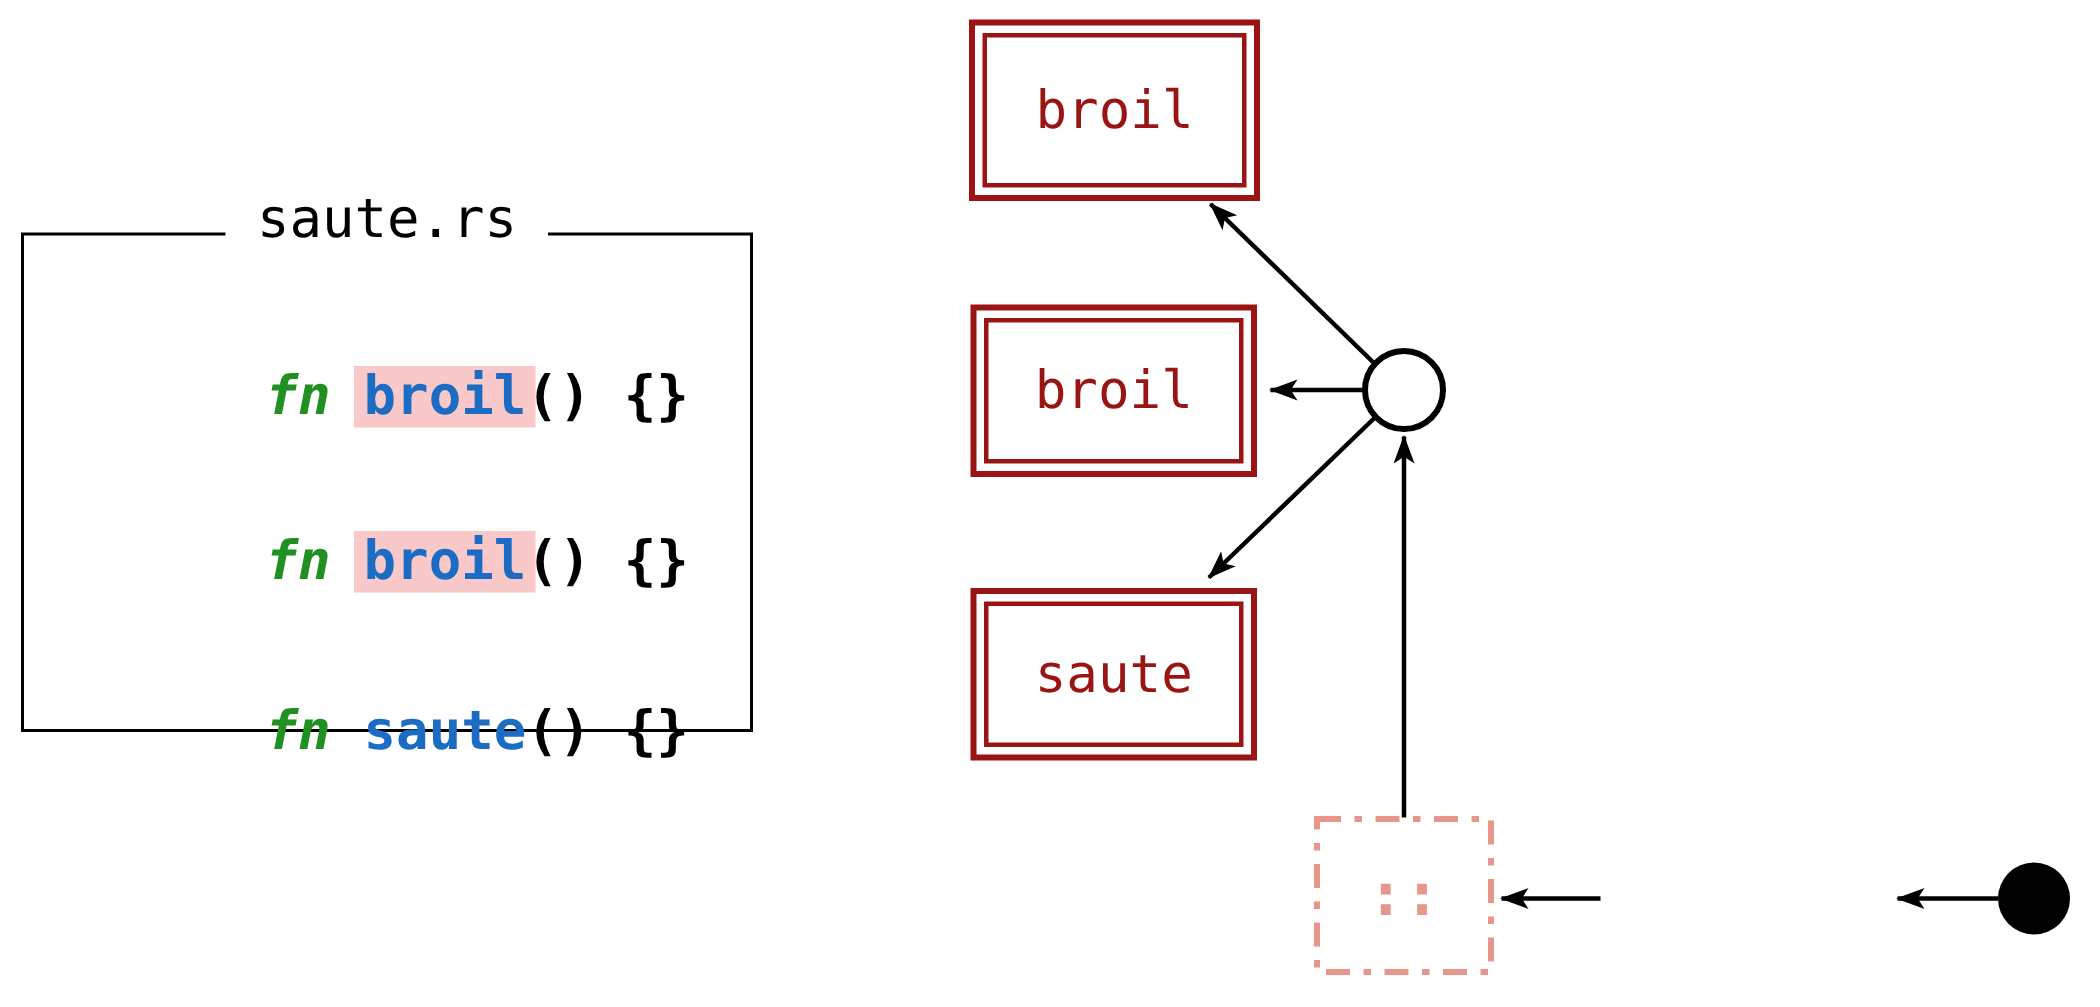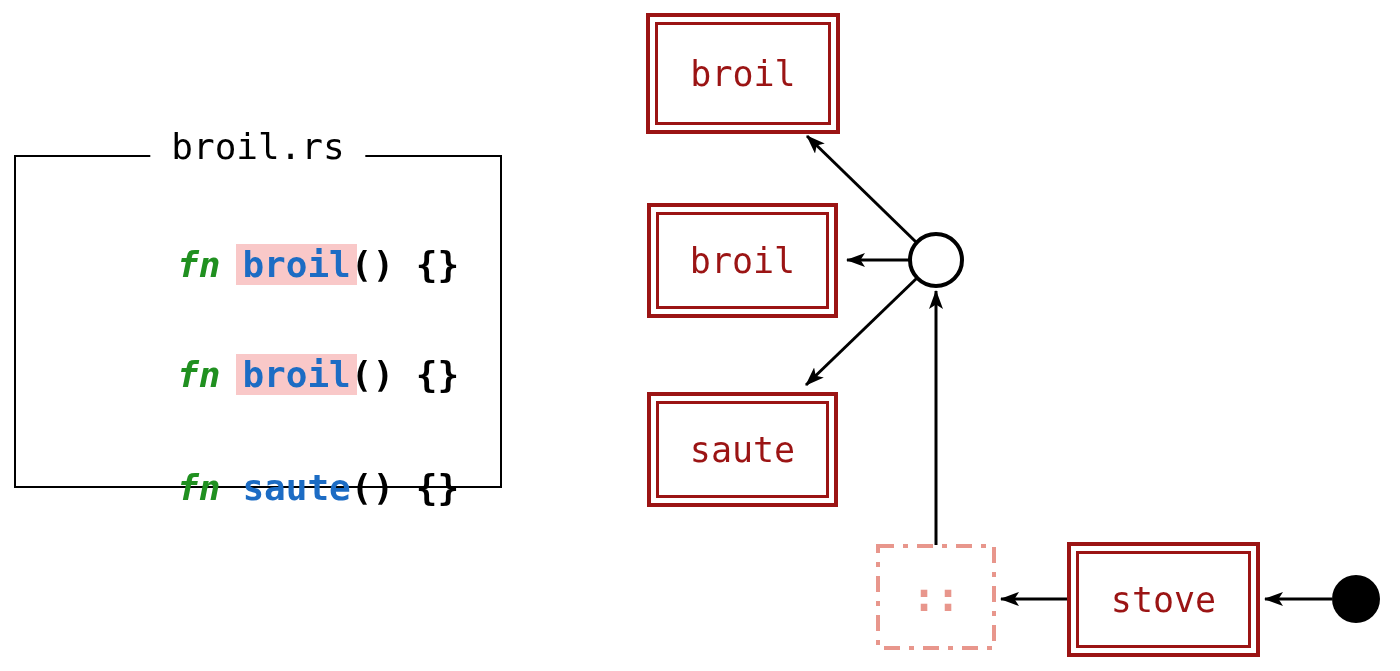--- a/index.html
+++ b/index.html
@@ -113,21 +113,21 @@
     <line x1="936" y1="545" x2="936" y2="291" stroke="#000" stroke-width="3" marker-end="url(#arrow)"></line>
     <line x1="1067" y1="599" x2="1001" y2="599" stroke="#000" stroke-width="3" marker-end="url(#arrow)"></line>
     <line x1="1332" y1="599" x2="1265" y2="599" stroke="#000" stroke-width="3" marker-end="url(#arrow)"></line>
 
     <circle cx="936" cy="260" r="26" fill="#ffffff" stroke="#000000" stroke-width="4"></circle>
 
     <circle cx="1356" cy="599" r="24" fill="#000000"></circle>
   </svg>
 
   <div class="code-panel">
-    <div class="legend">broil.rs</div>
+    <div class="legend">saute.rs</div>
 
     <div class="code-line l1">
       <span class="kw">fn</span><span class="nm hl">broil</span><span>() {}</span>
     </div>
 
     <div class="code-line l2">
       <span class="kw">fn</span><span class="nm hl">broil</span><span>() {}</span>
     </div>
 
     <div class="code-line l3">
@@ -146,21 +146,16 @@
       <span class="label">broil</span>
     </div>
   </div>
 
   <div class="node saute">
     <div class="inner">
       <span class="label">saute</span>
     </div>
   </div>
 
-  <div class="node stove">
-    <div class="inner">
-      <span class="label">stove</span>
-    </div>
-  </div>
 
   <div class="glob-label">::</div>
 
 </div>
 
 </body></html>

